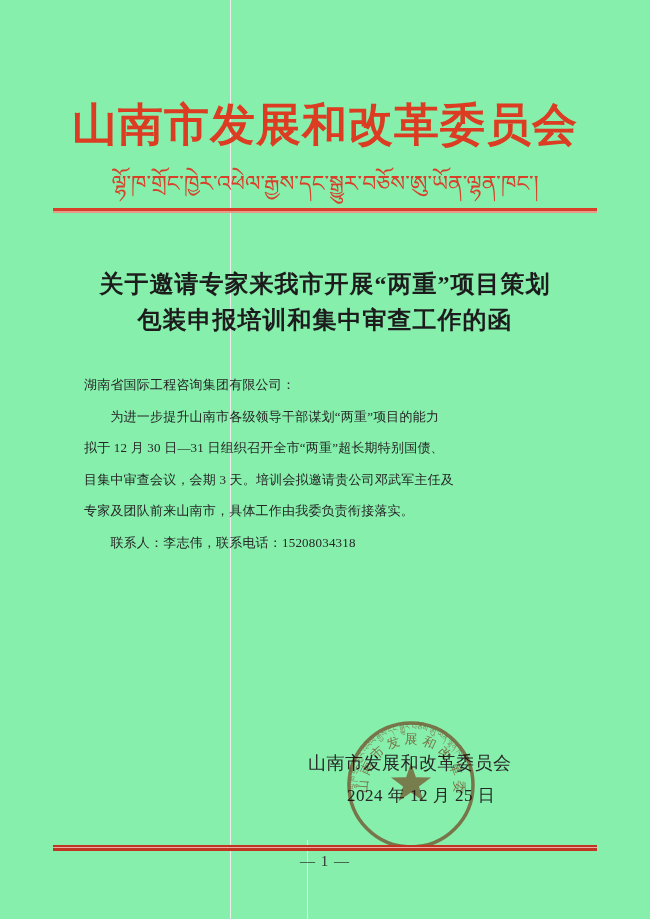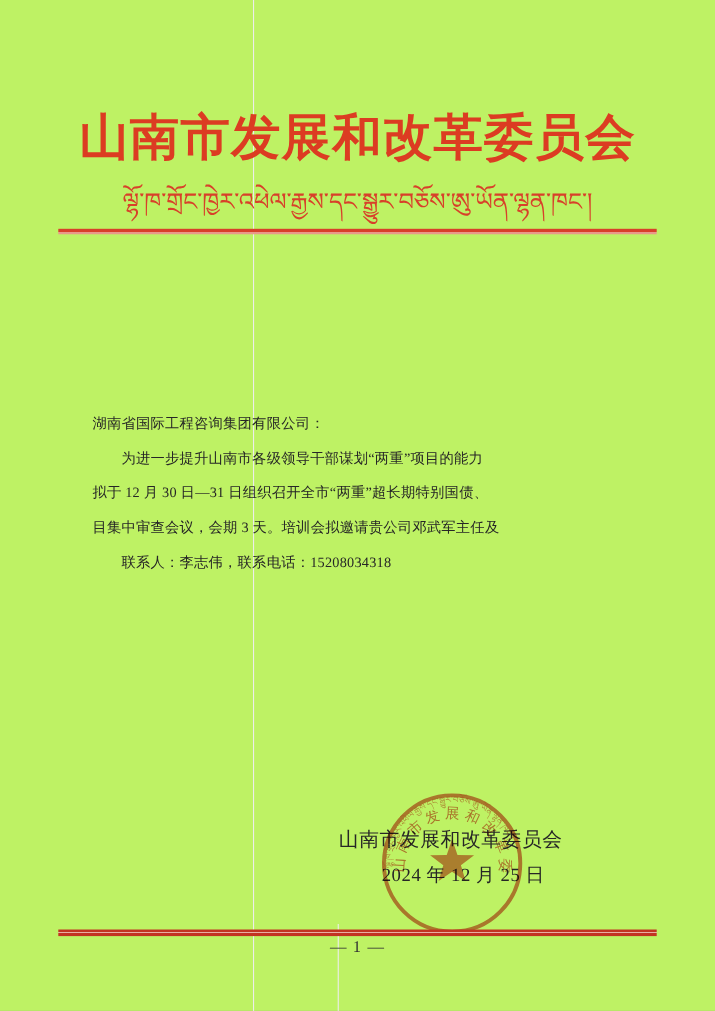--- a/index.html
+++ b/index.html
@@ -1,20 +1,20 @@
 <!DOCTYPE html>
 <html><head>
 <meta charset="utf-8">
 <style>
   html,body{margin:0;padding:0;background:#888;}
   .page{
     position:relative;
     width:650px;height:919px;
     margin:0 auto;
-    background:#bef264;
+    background:#86efac;
     overflow:hidden;
     font-family:"Liberation Serif","DejaVu Serif",serif;
   }
   .scan-streak{
     position:absolute;top:0;bottom:0;width:1px;
     background:#ededе8;background:#ededea;
   }
   .org-cn{
     position:absolute;top:95px;left:0;right:0;
     text-align:center;
@@ -79,26 +79,31 @@
 
 <div class="page">
 
   <div class="scan-streak" style="left:230px;"></div>
   <div class="scan-streak" style="left:307px;top:840px;"></div>
 
   <div class="org-cn">山南市发展和改革委员会</div>
   <div class="org-bo">ལྷོ་ཁ་གྲོང་ཁྱེར་འཕེལ་རྒྱས་དང་སྒྱུར་བཅོས་ཨུ་ཡོན་ལྷན་ཁང་།</div>
   <div class="header-rule"></div>
 
+  <div class="doc-title">
+    <div>关于邀请专家来我市开展“两重”项目策划</div>
+    <div>包装申报培训和集中审查工作的函</div>
+  </div>
 
   <div class="body-block">
     <div class="body-line">湖南省国际工程咨询集团有限公司：</div>
     <div class="body-line">　　为进一步提升山南市各级领导干部谋划“两重”项目的能力</div>
     <div class="body-line">拟于 12 月 30 日—31 日组织召开全市“两重”超长期特别国债、</div>
     <div class="body-line">目集中审查会议，会期 3 天。培训会拟邀请贵公司邓武军主任及</div>
+    <div class="body-line">专家及团队前来山南市，具体工作由我委负责衔接落实。</div>
     <div class="body-line">　　联系人：李志伟，联系电话：15208034318</div>
   </div>
 
   <div class="sig-org">山南市发展和改革委员会</div>
   <div class="sig-date">2024 年 12 月 25 日</div>
 
   <svg class="seal" viewBox="0 0 138 138" xmlns="http://www.w3.org/2000/svg">
     <defs>
       <path id="sealArcCn" d="M 26 81 A 44 44 0 1 1 112 81" fill="none"></path>
       <path id="sealArcBo" d="M 15 79 A 55 55 0 1 1 123 79" fill="none"></path>

